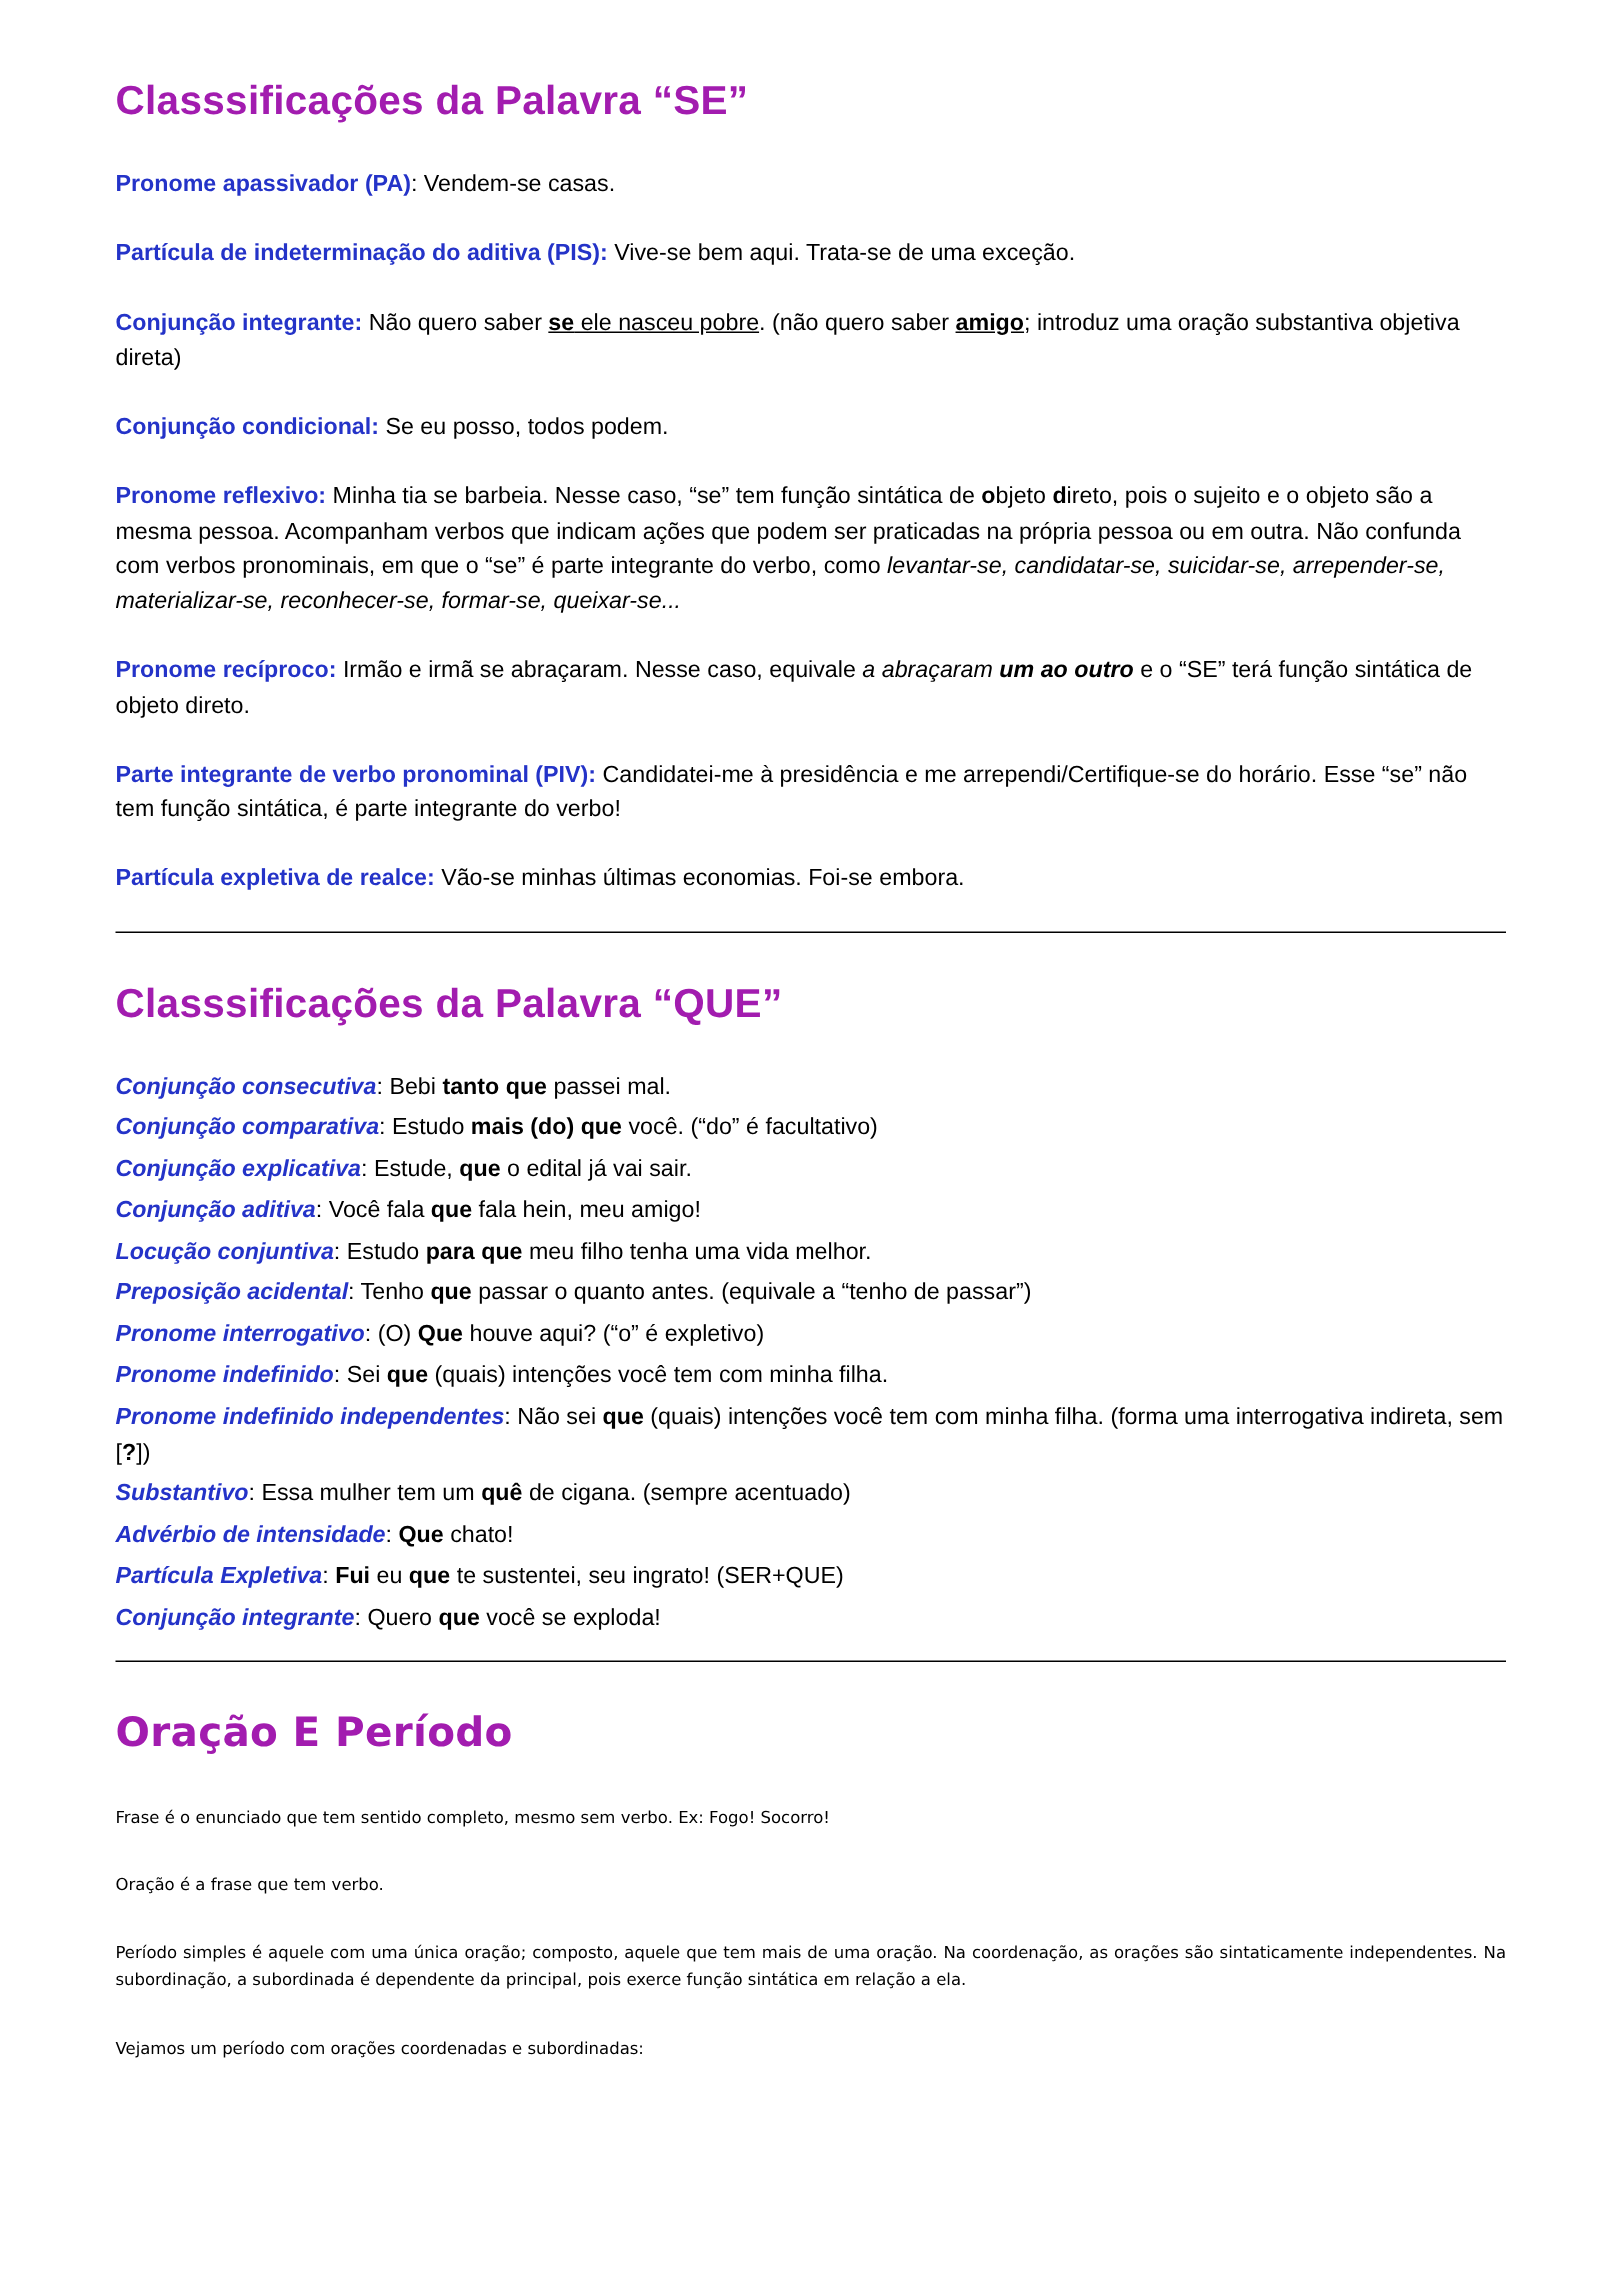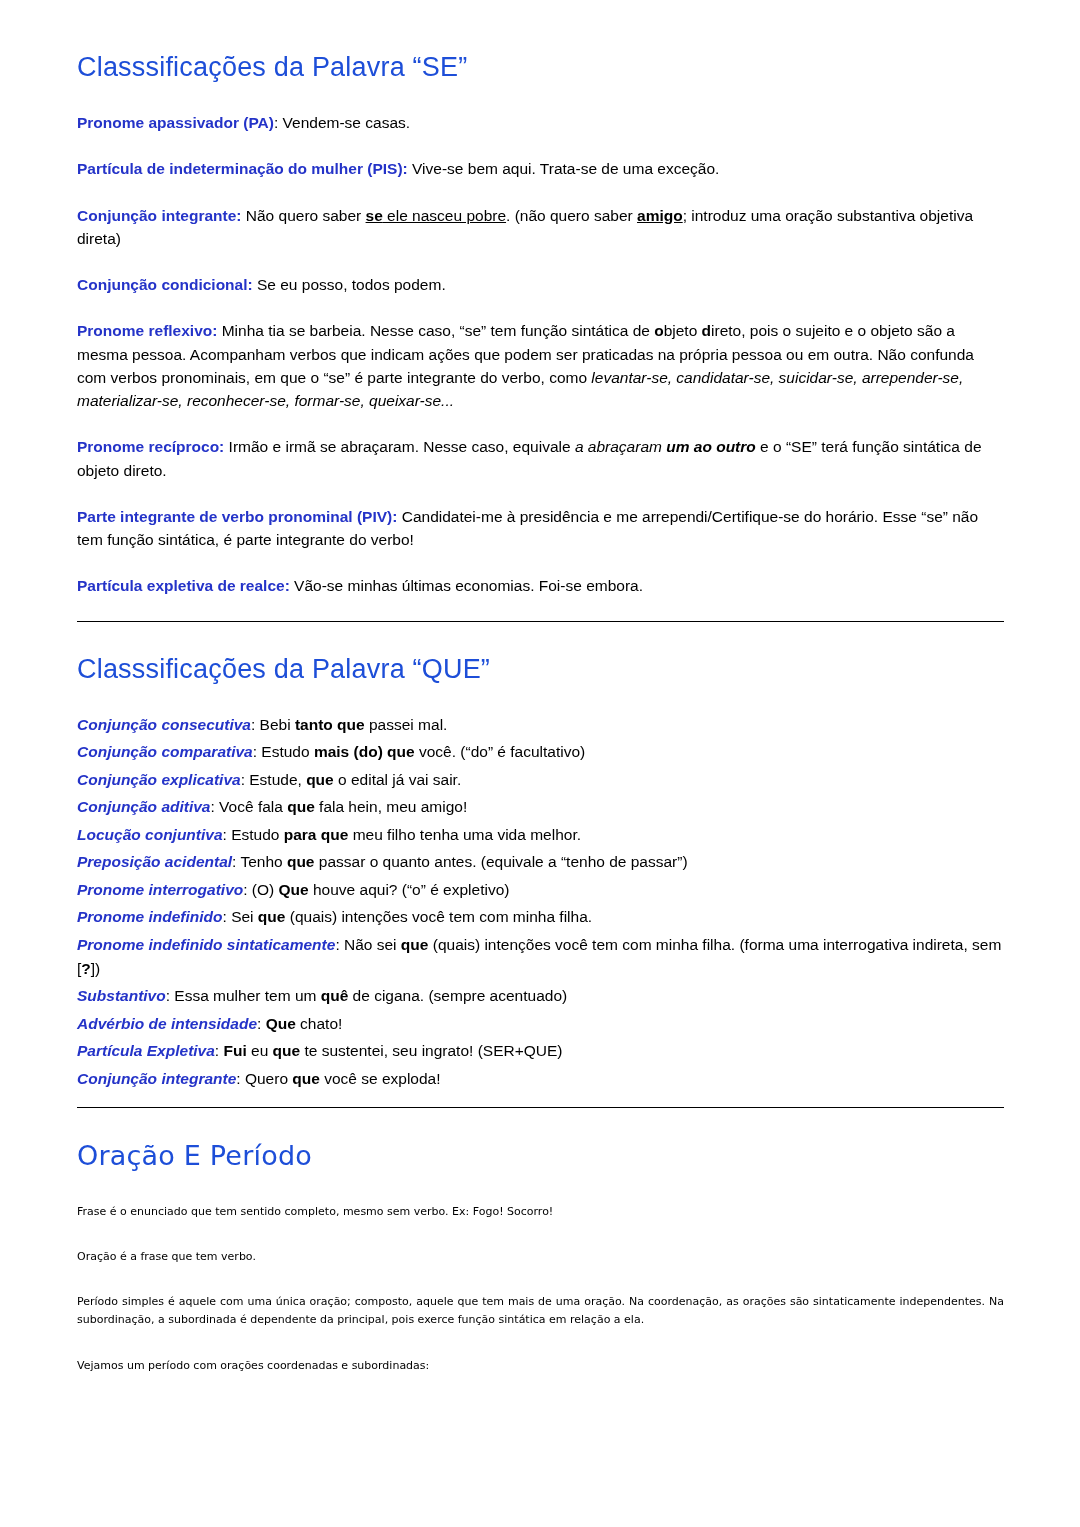--- a/index.html
+++ b/index.html
@@ -11,24 +11,24 @@
   }
   .page {
     width: 1080px;
     min-height: 1527px;
     box-sizing: border-box;
     padding: 52px 76px 60px 77px;
     background: #ffffff;
   }
   .title {
     font-size: 27px;
-    font-weight: normal;
+    font-weight: bold;
     margin: 0 0 28px 0;
     letter-spacing: 0.2px;
-    color: #1d4ed8;
+    color: #a21caf;
   }
   .item {
     font-size: 15.5px;
     line-height: 1.5;
     margin: 0 0 23px 0;
   }
   .que-item {
     margin: 0 0 3.5px 0;
     line-height: 1.55;
   }
@@ -56,21 +56,21 @@
 </style>
 </head>
 <body>
 
 <div class="page">
 
   <h1 class="title">Classsificações da Palavra “SE”</h1>
 
   <div>
       <p class="item se-item"><span class="seg b accent">Pronome apassivador (PA)</span><span class="seg">: Vendem-se casas.</span></p>
-      <p class="item se-item"><span class="seg b accent">Partícula de indeterminação do mulher (PIS):</span><span class="seg"> Vive-se bem aqui. Trata-se de uma exceção.</span></p>
+      <p class="item se-item"><span class="seg b accent">Partícula de indeterminação do aditiva (PIS):</span><span class="seg"> Vive-se bem aqui. Trata-se de uma exceção.</span></p>
       <p class="item se-item"><span class="seg b accent">Conjunção integrante:</span><span class="seg"> Não quero saber </span><span class="seg b u">se</span><span class="seg u"> ele nasceu pobre</span><span class="seg">.  (não quero saber </span><span class="seg b u">amigo</span><span class="seg">; introduz uma oração substantiva objetiva direta)</span></p>
       <p class="item se-item"><span class="seg b accent">Conjunção condicional:</span><span class="seg"> Se eu posso, todos podem.</span></p>
       <p class="item se-item"><span class="seg b accent">Pronome reflexivo:</span><span class="seg"> Minha tia se barbeia. Nesse caso, “se” tem função sintática de </span><span class="seg b">o</span><span class="seg">bjeto </span><span class="seg b">d</span><span class="seg">ireto, pois o sujeito e o objeto são a mesma pessoa. Acompanham verbos que indicam ações que podem ser praticadas na própria pessoa ou em outra.  Não confunda com verbos pronominais, em que o “se” é parte integrante do verbo, como </span><span class="seg i">levantar-se, candidatar-se, suicidar-se, arrepender-se, materializar-se, reconhecer-se, formar-se, queixar-se...</span></p>
       <p class="item se-item"><span class="seg b accent">Pronome recíproco:</span><span class="seg"> Irmão e irmã se abraçaram. Nesse caso, equivale </span><span class="seg i">a abraçaram </span><span class="seg b i">um ao outro</span><span class="seg"> e o “SE” terá função sintática de objeto direto.</span></p>
       <p class="item se-item"><span class="seg b accent">Parte integrante de verbo pronominal (PIV):</span><span class="seg"> Candidatei-me à presidência e me arrependi/Certifique-se do horário. Esse “se” não tem função sintática, é parte integrante do verbo!</span></p>
       <p class="item se-item"><span class="seg b accent">Partícula expletiva de realce:</span><span class="seg"> Vão-se minhas últimas economias. Foi-se embora.</span></p>
     </div>
 
   <hr class="rule">
 
@@ -78,21 +78,21 @@
 
   <div>
       <p class="item que-item"><span class="seg b i accent">Conjunção consecutiva</span><span class="seg">: Bebi </span><span class="seg b">tanto que</span><span class="seg"> passei mal.</span></p>
       <p class="item que-item"><span class="seg b i accent">Conjunção comparativa</span><span class="seg">: Estudo </span><span class="seg b">mais (do) que</span><span class="seg"> você. (“do” é facultativo)</span></p>
       <p class="item que-item"><span class="seg b i accent">Conjunção explicativa</span><span class="seg">: Estude, </span><span class="seg b">que</span><span class="seg"> o edital já vai sair.</span></p>
       <p class="item que-item"><span class="seg b i accent">Conjunção aditiva</span><span class="seg">: Você fala </span><span class="seg b">que</span><span class="seg"> fala hein, meu amigo!</span></p>
       <p class="item que-item"><span class="seg b i accent">Locução conjuntiva</span><span class="seg">: Estudo </span><span class="seg b">para que</span><span class="seg"> meu filho tenha uma vida melhor.</span></p>
       <p class="item que-item"><span class="seg b i accent">Preposição acidental</span><span class="seg">: Tenho </span><span class="seg b">que</span><span class="seg"> passar o quanto antes. (equivale a “tenho de passar”)</span></p>
       <p class="item que-item"><span class="seg b i accent">Pronome interrogativo</span><span class="seg">: (O) </span><span class="seg b">Que</span><span class="seg"> houve aqui? (“o” é expletivo)</span></p>
       <p class="item que-item"><span class="seg b i accent">Pronome indefinido</span><span class="seg">: Sei </span><span class="seg b">que</span><span class="seg"> (quais) intenções você tem com minha filha.</span></p>
-      <p class="item que-item"><span class="seg b i accent">Pronome indefinido sintaticamente</span><span class="seg">: Não sei </span><span class="seg b">que</span><span class="seg"> (quais) intenções você tem com minha filha. (forma uma interrogativa indireta, sem [</span><span class="seg b">?</span><span class="seg">])</span></p>
+      <p class="item que-item"><span class="seg b i accent">Pronome indefinido independentes</span><span class="seg">: Não sei </span><span class="seg b">que</span><span class="seg"> (quais) intenções você tem com minha filha. (forma uma interrogativa indireta, sem [</span><span class="seg b">?</span><span class="seg">])</span></p>
       <p class="item que-item"><span class="seg b i accent">Substantivo</span><span class="seg">: Essa mulher tem um </span><span class="seg b">quê</span><span class="seg"> de cigana.  (sempre acentuado)</span></p>
       <p class="item que-item"><span class="seg b i accent">Advérbio de intensidade</span><span class="seg">: </span><span class="seg b">Que</span><span class="seg"> chato!</span></p>
       <p class="item que-item"><span class="seg b i accent">Partícula Expletiva</span><span class="seg">: </span><span class="seg b">Fui</span><span class="seg"> eu </span><span class="seg b">que</span><span class="seg"> te sustentei, seu ingrato! (SER+QUE)</span></p>
       <p class="item que-item"><span class="seg b i accent">Conjunção integrante</span><span class="seg">: Quero </span><span class="seg b">que</span><span class="seg"> você se exploda!</span></p>
     </div>
 
   <hr class="rule">
 
   <h1 class="title title-alt">Oração E Período</h1>
 

